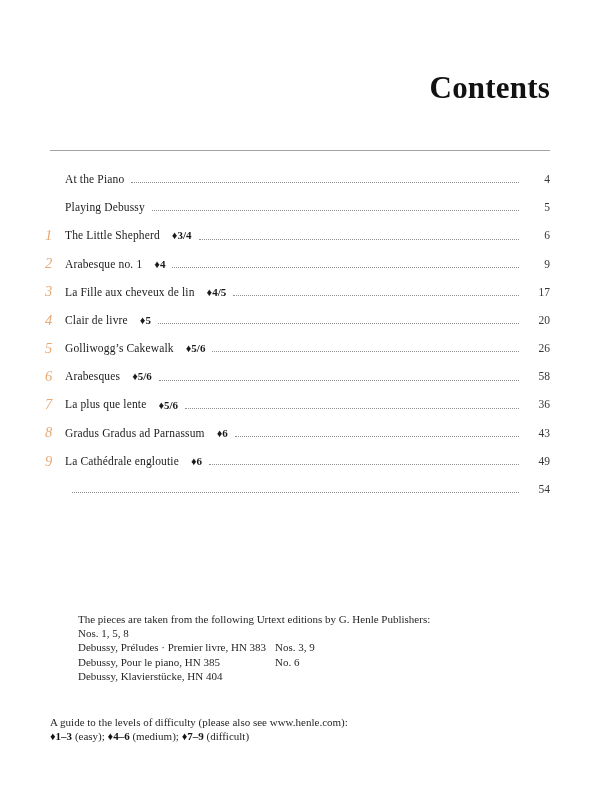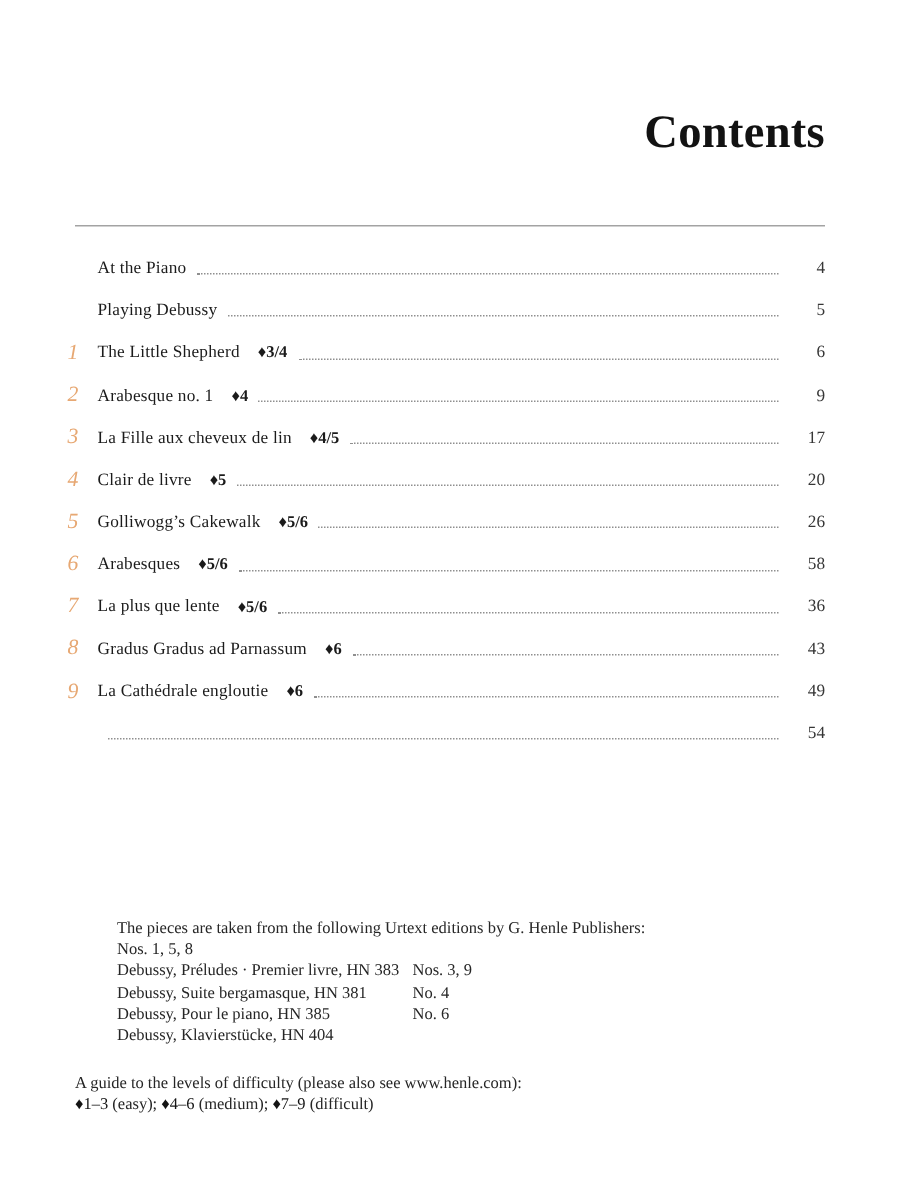--- a/index.html
+++ b/index.html
@@ -28,21 +28,21 @@
   .toc-page{flex:0 0 24px;width:24px;text-align:right;font-size:11.5px;line-height:1.15;color:#363636;}
 
   .sources{position:absolute;top:612px;left:50px;width:500px;font-size:11px;line-height:14.2px;color:#262626;margin-left:28px;}
   .src-intro{white-space:nowrap;}
   .src-row{display:flex;}
   .src-edition{flex:0 0 197px;width:197px;white-space:nowrap;}
   .src-nos{flex:1;white-space:nowrap;}
 
   .guide{position:absolute;top:715px;left:50px;width:500px;font-size:11px;line-height:14.3px;color:#262626;}
   .guide-line{white-space:pre-wrap;}
-  .guide-range{font-weight:normal;color:#141414;}
+  .guide-range{font-weight:bold;color:#141414;}
 </style>
 </head>
 <body>
 
 <div class="page">
   <h1 class="title">Contents</h1>
   <div class="rule"></div>
 
   <div class="toc">
       <div class="toc-row">
@@ -131,24 +131,20 @@
     <div class="src-intro">The pieces are taken from the following Urtext editions by G. Henle Publishers:</div>
     <div>
         <div class="src-row">
           <span class="src-nos">Nos. 1, 5, 8</span>
         </div>
         <div class="src-row">
           <span class="src-edition">Debussy, Préludes · Premier livre, HN 383</span>
           <span class="src-nos">Nos. 3, 9</span>
         </div>
         <div class="src-row">
-          <span class="src-edition">Debussy, Suite bergamasque, HN 381</span>
-          <span class="src-nos">No. 4</span>
-        </div>
-        <div class="src-row">
           <span class="src-edition">Debussy, Pour le piano, HN 385</span>
           <span class="src-nos">No. 6</span>
         </div>
         <div class="src-row">
           <span class="src-edition">Debussy, Klavierstücke, HN 404</span>
         </div>
       </div>
   </div>
 
   <div class="guide">

